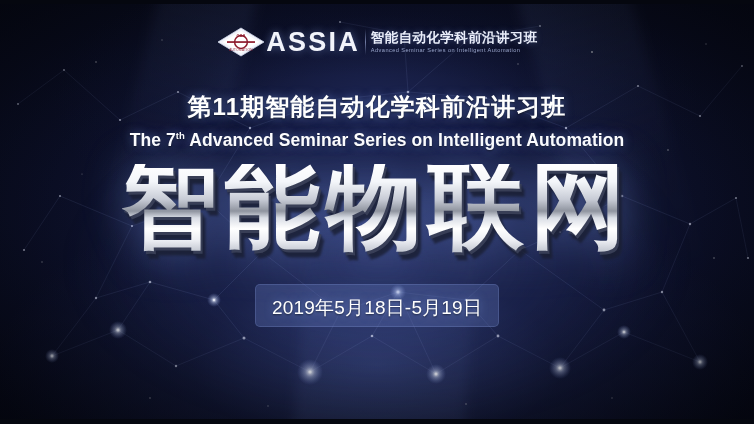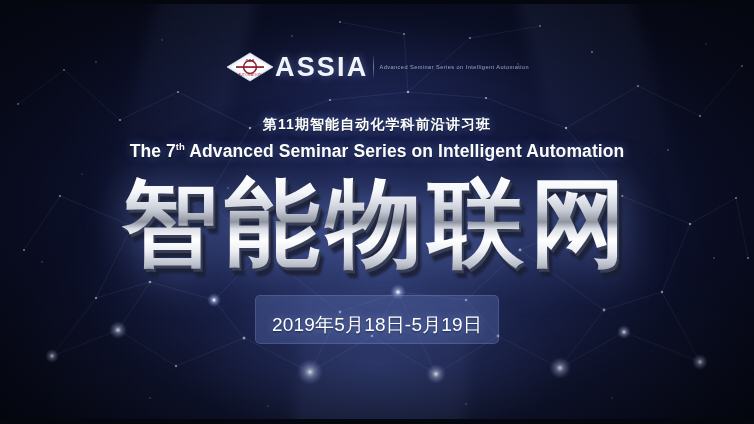--- a/index.html
+++ b/index.html
@@ -77,21 +77,21 @@
     position: absolute;
     inset: 0;
     z-index: 6;
     display: flex;
     flex-direction: column;
     align-items: center;
   }
 
   
   .logo-row {
-    margin-top: 48px;
+    margin-top: 23px;
     display: flex;
     align-items: center;
     gap: 0;
     height: 38px;
   }
   .caa-emblem {
     position: relative;
     width: 50px;
     height: 32px;
     flex: none;
@@ -131,21 +131,21 @@
     font-size: 5.6px;
     letter-spacing: 0.45px;
     color: #9aa6cc;
     line-height: 1.1;
     white-space: nowrap;
   }
 
   
   .subtitle-cn {
     margin-top: 30px;
-    font-size: 14px;
+    font-size: 24px;
     font-weight: 700;
     letter-spacing: 1.1px;
     color: #ffffff;
     text-shadow:
       0 0 10px rgba(130,165,255,0.55),
       0 1px 2px rgba(0,0,0,0.8);
     white-space: nowrap;
   }
   .subtitle-en {
     margin-top: 7px;
@@ -187,27 +187,27 @@
       #b9bec9 92%,
       #8c9099 100%
     );
     -webkit-background-clip: text;
     background-clip: text;
     -webkit-text-fill-color: transparent;
     filter:
       drop-shadow(2px 3px 0 rgba(58,64,88,0.95))
       drop-shadow(3px 5px 1px rgba(26,30,50,0.85))
       drop-shadow(0 0 22px rgba(120,150,235,0.40));
-    font-family: Liberation Serif, serif;
+    font-family: Liberation Mono, monospace;
   }
 
   
   .date-pill {
     margin-top: 22px;
-    padding: 17px 17px 6px;
+    padding: 11px 17px 6px;
     border-radius: 5px;
     background: rgba(96,118,185,0.34);
     box-shadow: inset 0 0 0 1px rgba(165,190,255,0.18);
     font-size: 19px;
     font-weight: 400;
     letter-spacing: 0.2px;
     color: #ffffff;
     text-shadow: 0 0 8px rgba(140,175,255,0.55), 0 1px 2px rgba(0,0,0,0.6);
     white-space: nowrap;
   }
@@ -350,20 +350,21 @@
           <path d="M25 5 L43.5 16 L25 27 L6.5 16 Z" fill="#ffffff"></path>
           <circle cx="25" cy="16" r="6.4" fill="none" stroke="#8d1b2d" stroke-width="1.5"></circle>
           <rect x="11" y="15.2" width="28" height="1.7" fill="#8d1b2d"></rect>
           <text x="25" y="11.3" font-family="Liberation Sans, sans-serif" font-size="4.2" font-weight="700" fill="#8d1b2d" text-anchor="middle">CAA</text>
           <text x="25" y="24.6" font-family="Liberation Sans, sans-serif" font-size="3" fill="#8d1b2d" text-anchor="middle" letter-spacing="0.4">AUTOMATION</text>
         </svg>
       </div>
       <div class="assia-word">ASSIA</div>
       <div class="rule-v"></div>
       <div class="assia-cn-block">
+        <div class="assia-cn">智能自动化学科前沿讲习班</div>
         <div class="assia-en">Advanced Seminar Series on Intelligent Automation</div>
       </div>
     </div>
 
     <div class="subtitle-cn">第11期智能自动化学科前沿讲习班</div>
 
     <div class="subtitle-en"><span>The 7</span><sup>th</sup><span> Advanced Seminar Series on Intelligent Automation</span></div>
 
     <div class="headline">智能物联网</div>
 

